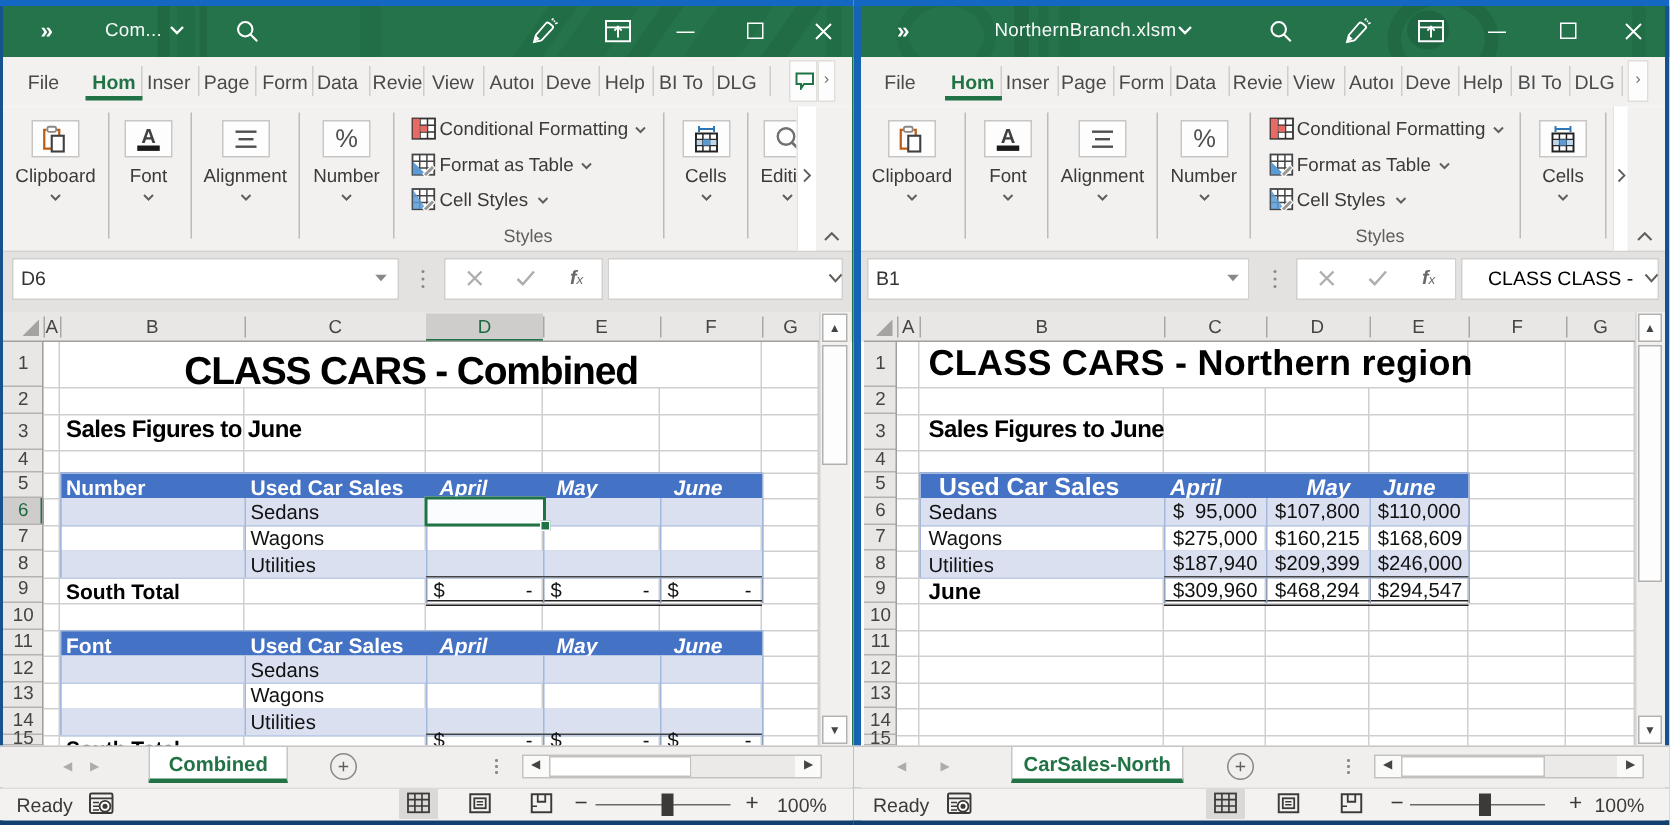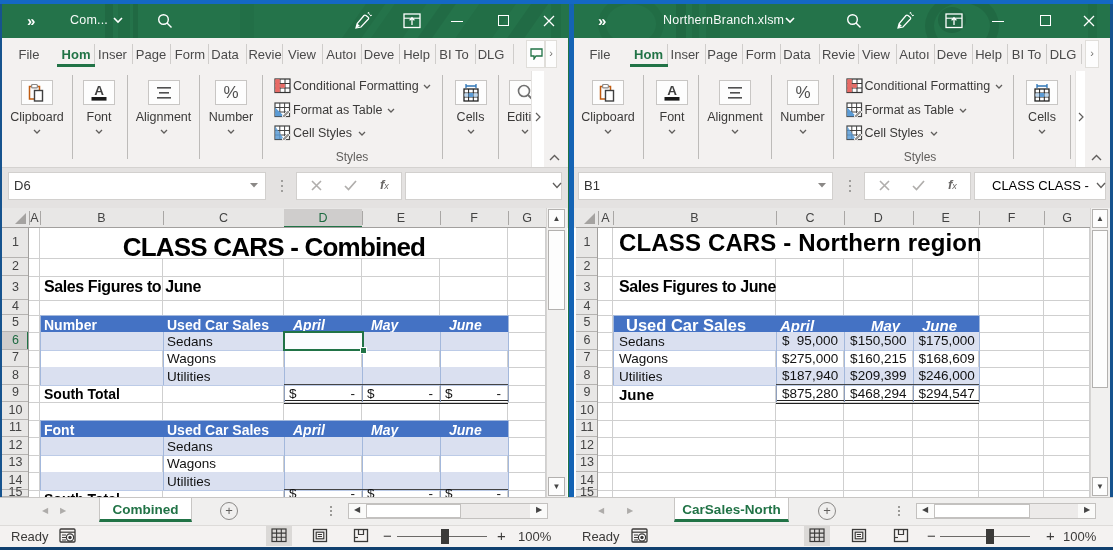--- a/index.html
+++ b/index.html
@@ -677,25 +677,25 @@
     <div class="a" style="left:871px;top:316.5px;color:#fff;font-weight:bold;font-style:italic;font-size:15px">May</div>
     <div class="a" style="left:922px;top:316.5px;color:#fff;font-weight:bold;font-style:italic;font-size:15px">June</div>
     <div class="a" style="left:613px;top:332px;width:366px;height:17.5px;background:#dae0f0"></div>
     <div class="a" style="left:619px;top:333.5px;color:#111;font-size:13.5px">Sedans</div>
     <div class="a" style="left:776px;top:332px;width:68px;height:17.5px;display:flex;justify-content:space-between;align-items:center;padding-left:6px;padding-right:6px;box-sizing:border-box;color:#111;font-size:13.5px">
       <span>$</span>
       <span>95,000</span>
     </div>
     <div class="a" style="left:844px;top:332px;width:68.5px;height:17.5px;display:flex;justify-content:space-between;align-items:center;padding-left:6px;padding-right:6px;box-sizing:border-box;color:#111;font-size:13.5px">
       <span>$</span>
-      <span>150,500</span>
+      <span>107,800</span>
     </div>
     <div class="a" style="left:912.5px;top:332px;width:66.5px;height:17.5px;display:flex;justify-content:space-between;align-items:center;padding-left:6px;padding-right:6px;box-sizing:border-box;color:#111;font-size:13.5px">
       <span>$</span>
-      <span>175,000</span>
+      <span>110,000</span>
     </div>
     <div class="a" style="left:613px;top:349.5px;width:366px;height:1px;background:#bccbe7"></div>
     <div class="a" style="left:619px;top:351.0px;color:#111;font-size:13.5px">Wagons</div>
     <div class="a" style="left:776px;top:349.5px;width:68px;height:17.5px;display:flex;justify-content:space-between;align-items:center;padding-left:6px;padding-right:6px;box-sizing:border-box;color:#111;font-size:13.5px">
       <span>$</span>
       <span>275,000</span>
     </div>
     <div class="a" style="left:844px;top:349.5px;width:68.5px;height:17.5px;display:flex;justify-content:space-between;align-items:center;padding-left:6px;padding-right:6px;box-sizing:border-box;color:#111;font-size:13.5px">
       <span>$</span>
       <span>160,215</span>
@@ -730,21 +730,21 @@
     <div class="a" style="left:613px;top:314.5px;width:366px;height:1px;background:#a3b8dc"></div>
     <div class="a" style="left:619px;top:386.0px;color:#000;font-weight:bold;font-size:15px">June</div>
     <div class="a" style="left:776px;top:384.0px;width:203px;height:1px;background:#444"></div>
     <div class="a" style="left:776px;top:400px;width:203px;height:1px;background:#222"></div>
     <div class="a" style="left:776px;top:403px;width:203px;height:1px;background:#222"></div>
     <div class="a" style="left:776px;top:384.5px;width:1px;height:17.5px;background:#8e9fbd"></div>
     <div class="a" style="left:844px;top:384.5px;width:1px;height:17.5px;background:#8e9fbd"></div>
     <div class="a" style="left:912.5px;top:384.5px;width:1px;height:17.5px;background:#8e9fbd"></div>
     <div class="a" style="left:776px;top:384.5px;width:68px;height:17.5px;display:flex;justify-content:space-between;align-items:center;padding-left:6px;padding-right:6px;box-sizing:border-box;color:#111;font-size:13.5px">
       <span>$</span>
-      <span>875,280</span>
+      <span>309,960</span>
     </div>
     <div class="a" style="left:844px;top:384.5px;width:68.5px;height:17.5px;display:flex;justify-content:space-between;align-items:center;padding-left:6px;padding-right:6px;box-sizing:border-box;color:#111;font-size:13.5px">
       <span>$</span>
       <span>468,294</span>
     </div>
     <div class="a" style="left:912.5px;top:384.5px;width:66.5px;height:17.5px;display:flex;justify-content:space-between;align-items:center;padding-left:6px;padding-right:6px;box-sizing:border-box;color:#111;font-size:13.5px">
       <span>$</span>
       <span>294,547</span>
     </div>
     <div class="a" style="left:979px;top:384.5px;width:1px;height:17.5px;background:#8e9fbd"></div>

